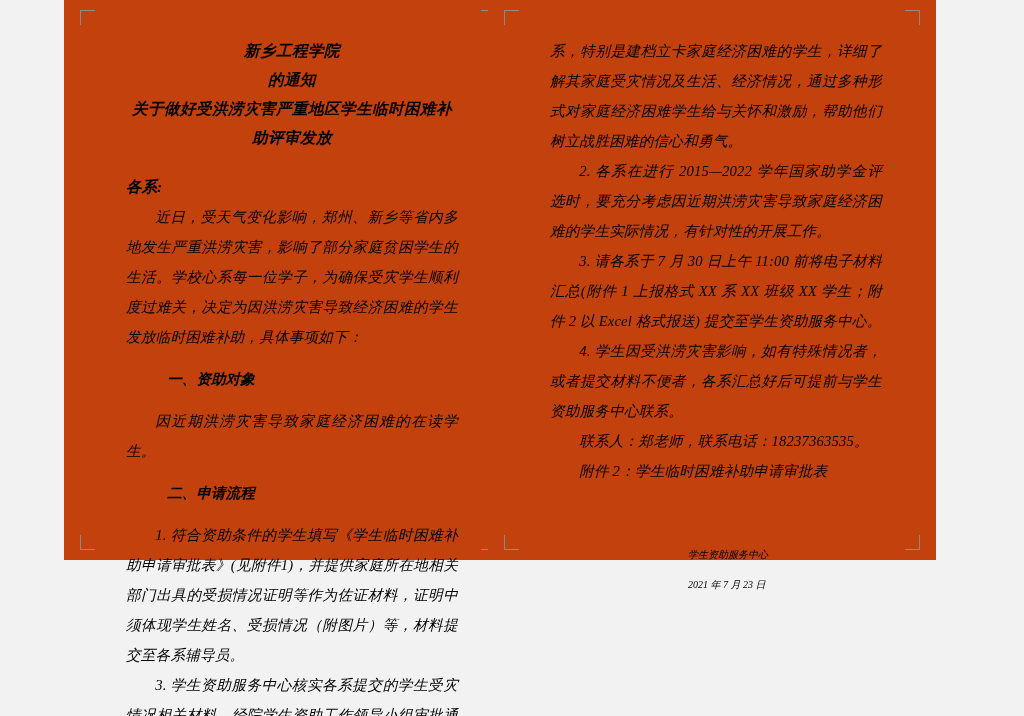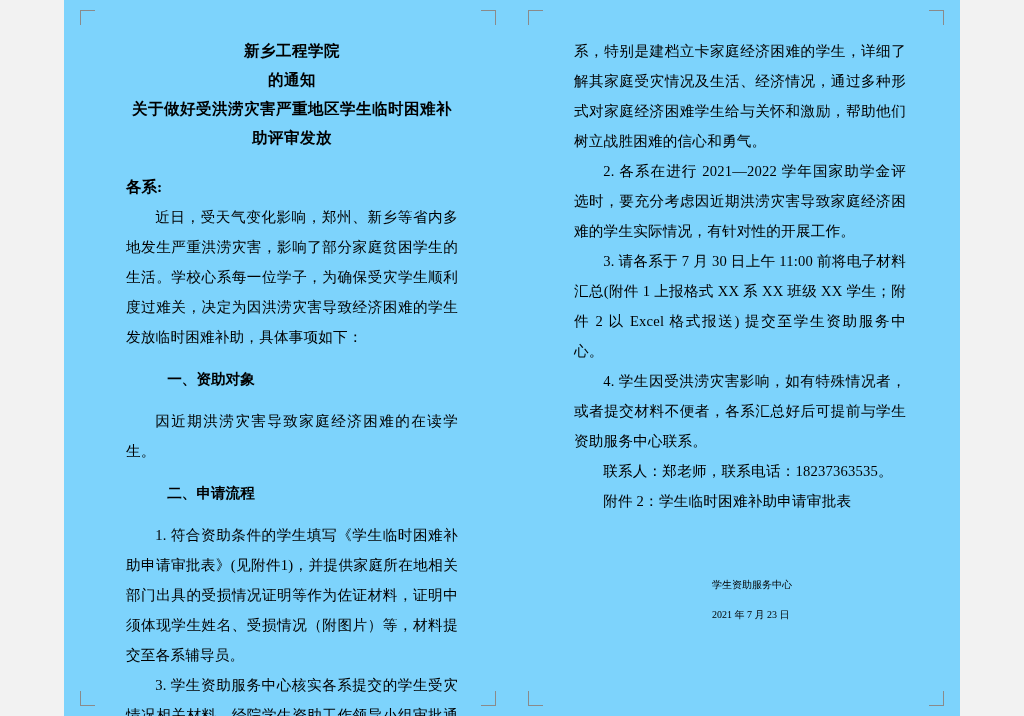--- a/index.html
+++ b/index.html
@@ -14,26 +14,27 @@
   .workspace {
     position: relative;
     width: 1024px;
     height: 716px;
     background: #f2f2f2;
   }
   .page {
     position: absolute;
     top: 0;
     width: 448px;
-    height: 716px;
-    background: #7dd3fc;
+    height: 560px;
+    background: #c2410c;
     box-sizing: border-box;
+    font-style: italic;
   }
   .page-left { left: 64px; }
-  .page-right { left: 512px; }
+  .page-right { left: 488px; }
 
   
   .mark {
     position: absolute;
     width: 14px;
     height: 14px;
     pointer-events: none;
   }
   .mark.tl { border-left: 1px solid #8a8a8a; border-top: 1px solid #8a8a8a; }
   .mark.tr { border-right: 1px solid #8a8a8a; border-top: 1px solid #8a8a8a; }
@@ -124,21 +125,21 @@
   </div>
 
   <div class="page page-right">
     <div class="mark tl" style="left:16px; top:10px;"></div>
     <div class="mark tr" style="right:16px; top:10px;"></div>
     <div class="mark bl" style="left:16px; bottom:10px;"></div>
     <div class="mark br" style="right:16px; bottom:10px;"></div>
 
     <div class="content">
       <p class="body noindent">系，特别是建档立卡家庭经济困难的学生，详细了解其家庭受灾情况及生活、经济情况，通过多种形式对家庭经济困难学生给与关怀和激励，帮助他们树立战胜困难的信心和勇气。</p>
-      <p class="body">2. 各系在进行 2021—2022 学年国家助学金评选时，要充分考虑因近期洪涝灾害导致家庭经济困难的学生实际情况，有针对性的开展工作。</p>
+      <p class="body">2. 各系在进行 2015—2022 学年国家助学金评选时，要充分考虑因近期洪涝灾害导致家庭经济困难的学生实际情况，有针对性的开展工作。</p>
       <p class="body">3. 请各系于 7 月 30 日上午 11:00 前将电子材料汇总(附件 1 上报格式 XX 系 XX 班级 XX 学生；附件 2 以 Excel 格式报送) 提交至学生资助服务中心。</p>
       <p class="body">4. 学生因受洪涝灾害影响，如有特殊情况者，或者提交材料不便者，各系汇总好后可提前与学生资助服务中心联系。</p>
       <p class="body">联系人：郑老师，联系电话：18237363535。</p>
       <p class="body">附件 2：学生临时困难补助申请审批表</p>
 
       <div class="signature">
         <div>学生资助服务中心</div>
         <div>2021 年 7 月 23 日</div>
       </div>
     </div>

